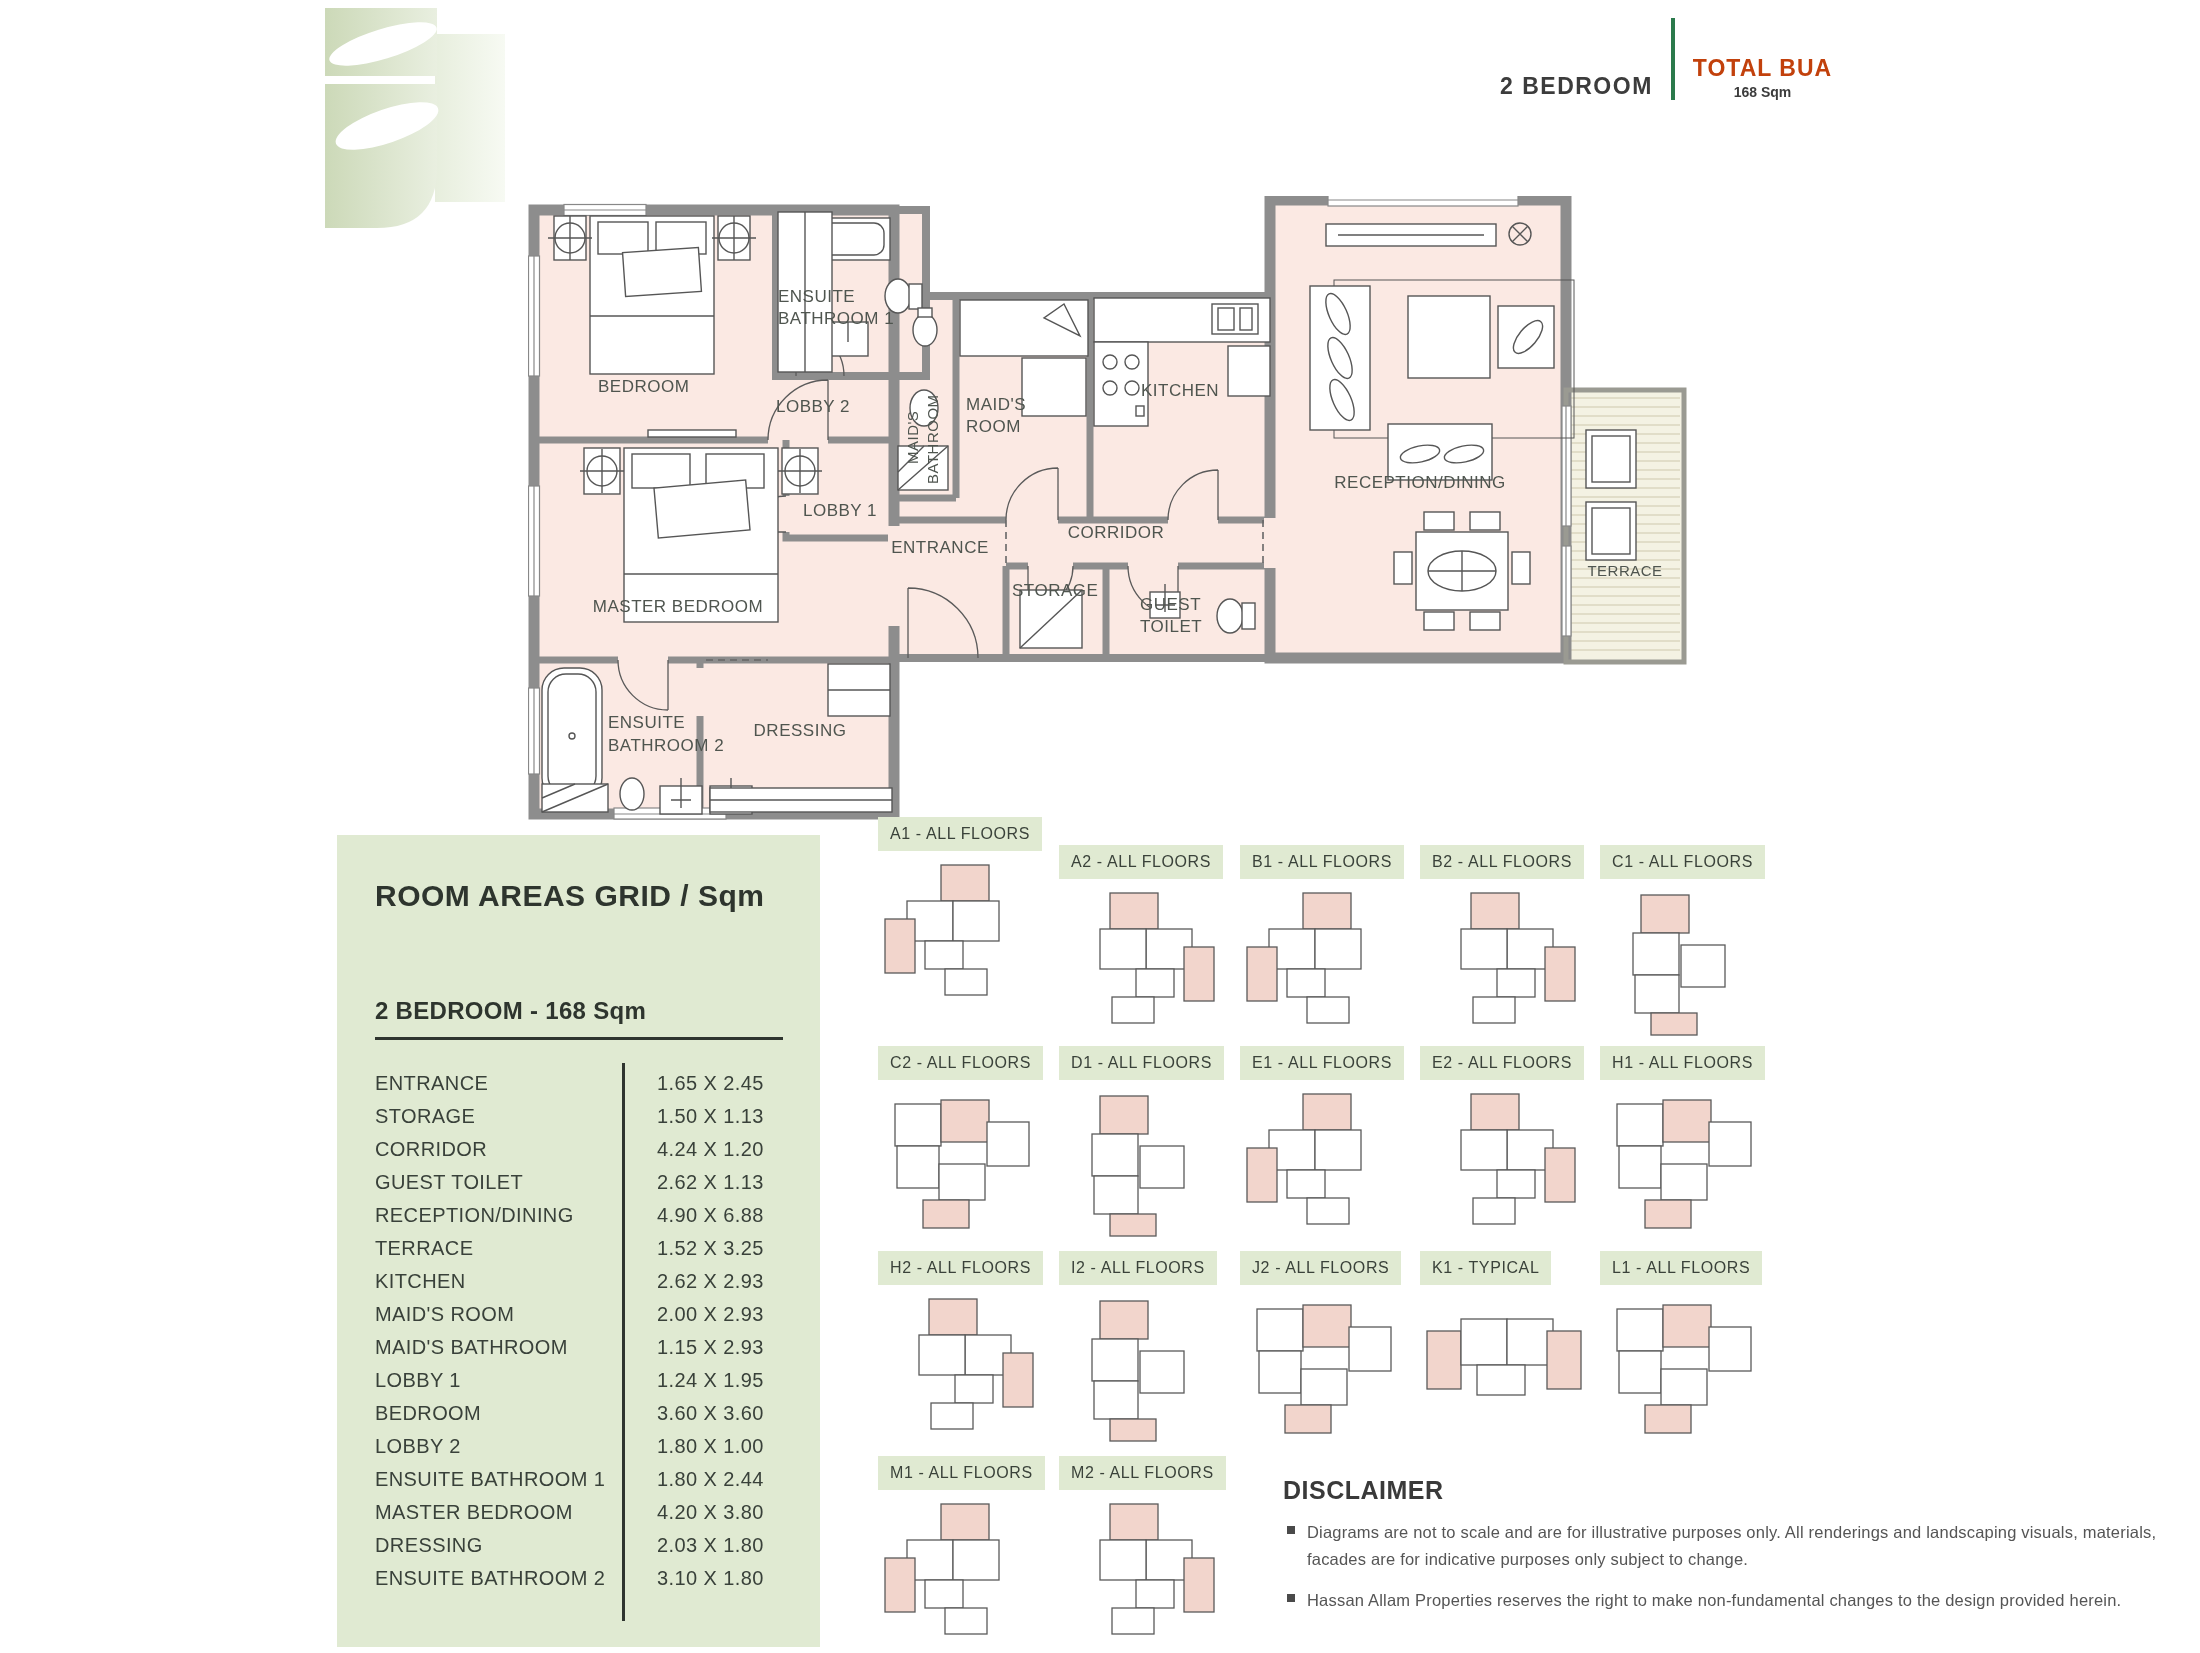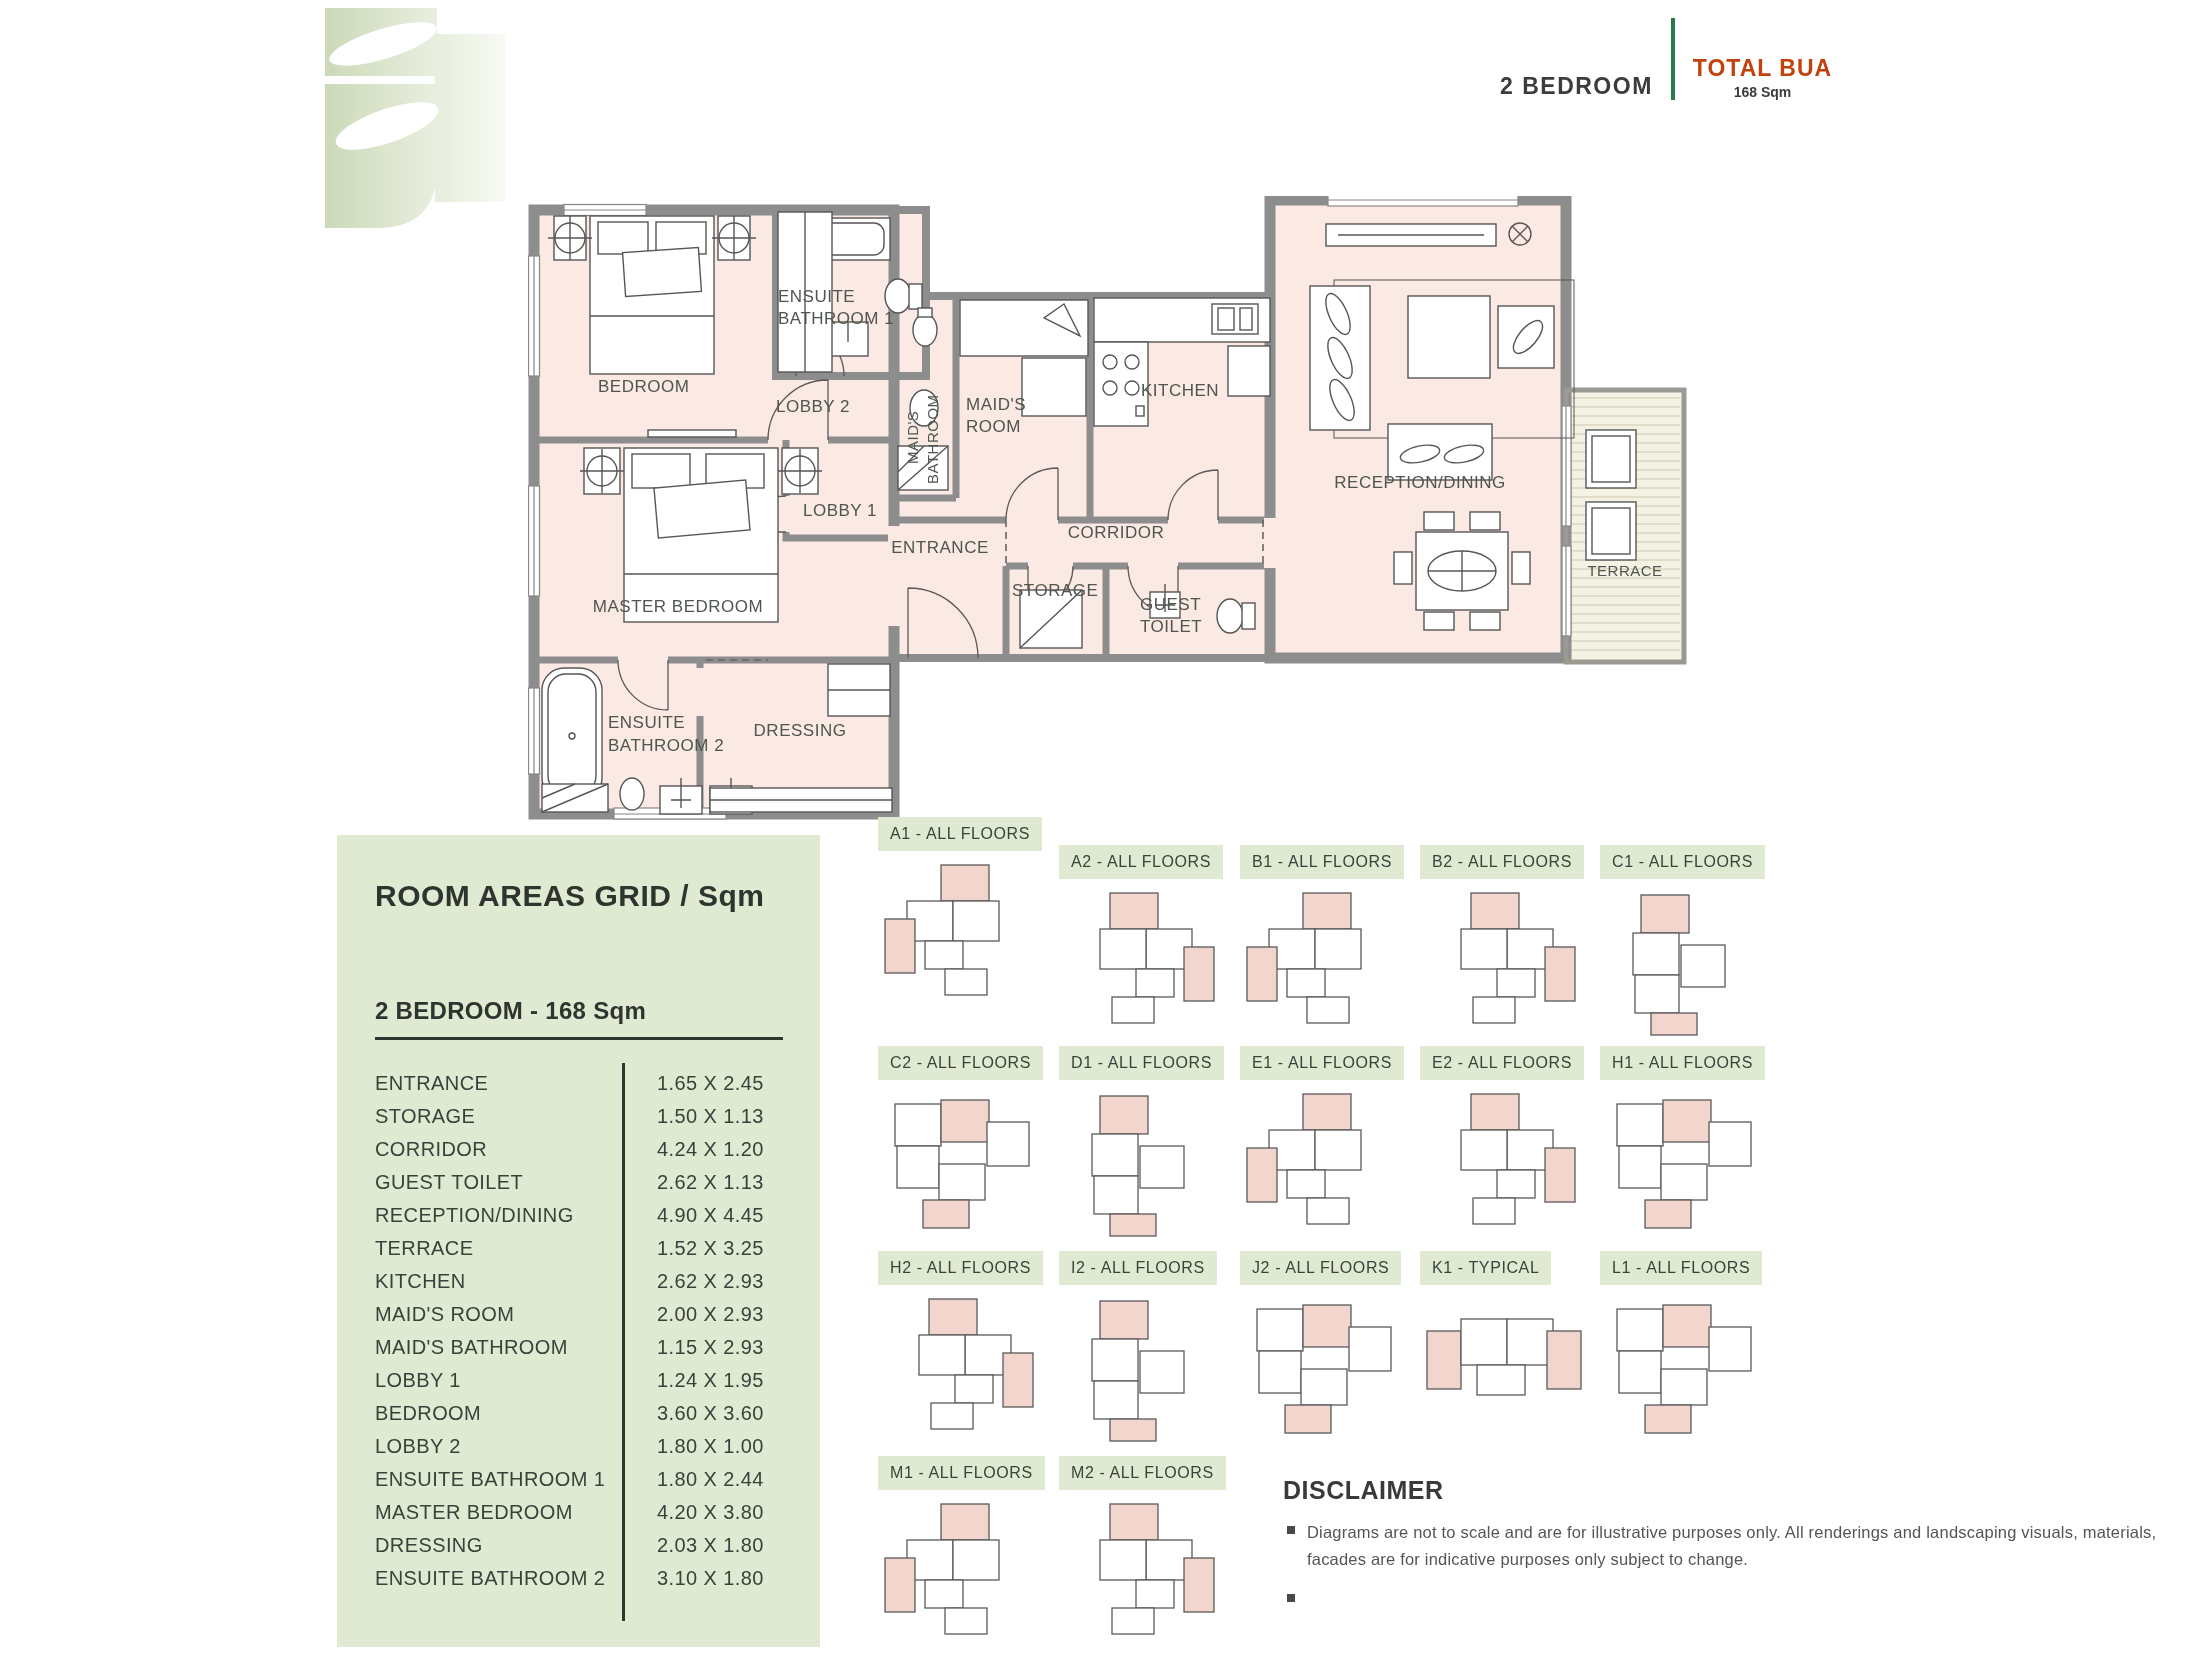--- a/index.html
+++ b/index.html
@@ -306,21 +306,21 @@
         <div class="room-row">
           <span class="room-name">CORRIDOR</span>
           <span class="room-dims">4.24 X 1.20</span>
         </div>
         <div class="room-row">
           <span class="room-name">GUEST TOILET</span>
           <span class="room-dims">2.62 X 1.13</span>
         </div>
         <div class="room-row">
           <span class="room-name">RECEPTION/DINING</span>
-          <span class="room-dims">4.90 X 4.45</span>
+          <span class="room-dims">4.90 X 6.88</span>
         </div>
         <div class="room-row">
           <span class="room-name">TERRACE</span>
           <span class="room-dims">1.52 X 3.25</span>
         </div>
         <div class="room-row">
           <span class="room-name">KITCHEN</span>
           <span class="room-dims">2.62 X 2.93</span>
         </div>
         <div class="room-row">
@@ -499,17 +499,18 @@
 
   <div class="disclaimer">
     <div class="disc-title">DISCLAIMER</div>
     <div>
         <div class="disc-item">
           <span class="disc-bullet"></span>
           <span class="disc-text">Diagrams are not to scale and are for illustrative purposes only. All renderings and landscaping visuals, materials, facades are for indicative purposes only subject to change.</span>
         </div>
         <div class="disc-item">
           <span class="disc-bullet"></span>
+          <span class="disc-text">Hassan Allam Properties reserves the right to make non-fundamental changes to the design provided herein.</span>
         </div>
       </div>
   </div>
 
 </div>
 
 </body></html>

